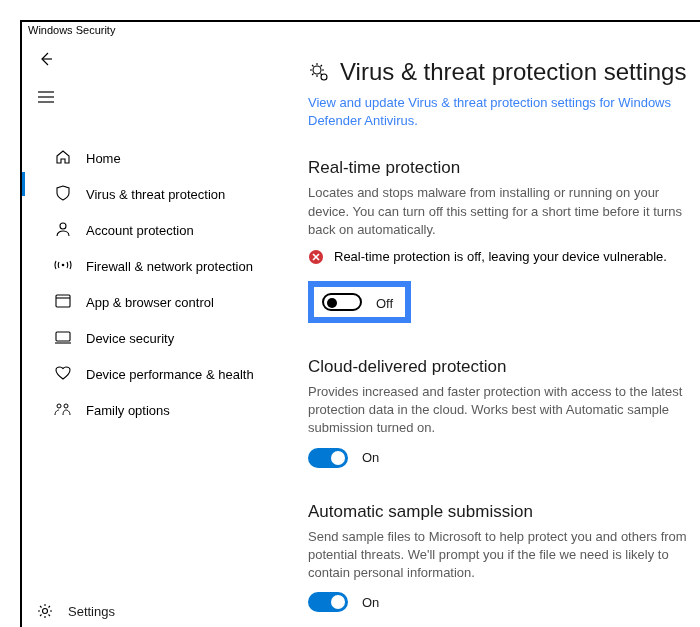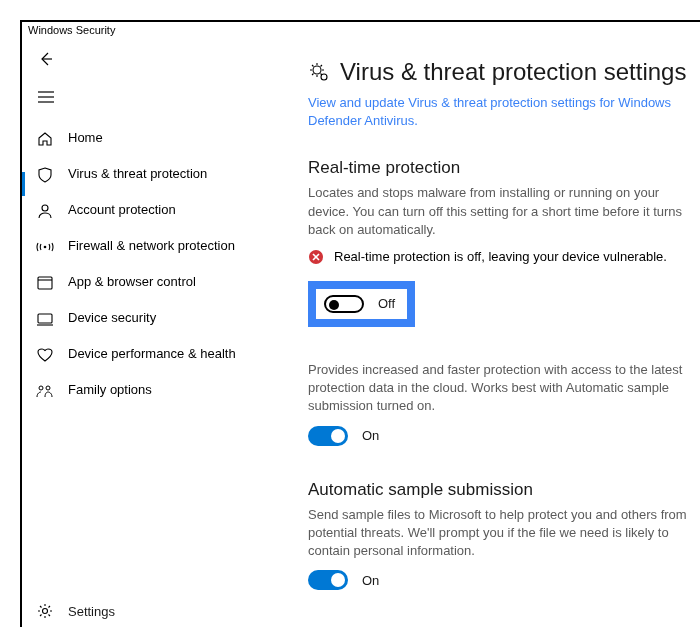--- a/index.html
+++ b/index.html
@@ -49,23 +49,23 @@
     width: 40px; height: 30px;
     display:flex; align-items:center; justify-content:center;
     margin: 8px 0 18px 4px;
     cursor: pointer;
   }
   .nav {
     list-style:none; padding:0; margin:0;
     flex:1;
   }
   .nav-item {
-    display:flex; align-items:flex-start;
+    display:flex; align-items:flex-end;
     height: 36px;
-    padding-left: 14px;
+    padding-left: 32px;
     cursor: pointer;
     position: relative;
   }
   .nav-item.active::before {
     content:"";
     position:absolute;
     left:0; top:6px; bottom:6px;
     width:3px;
     background:#0078d4;
   }
@@ -169,24 +169,24 @@
     right:3px; top:3px;
     width:14px; height:14px;
     border-radius:50%;
     background:#fff;
   }
   .toggle-label {
     margin-left: 14px;
     font-size:13px;
   }
   .highlight-box {
-    border: 8px solid #3b82f6;
+    border: 6px solid #3b82f6;
     padding: 6px 12px 6px 8px;
     display:inline-flex;
-    align-items:center;
+    align-items:flex-end;
     margin-bottom: 34px;
   }
   svg { display:block; }
 </style>
 </head>
 <body>
 
 <div class="window">
   <div class="titlebar">Windows Security</div>
   <div class="body">
@@ -316,20 +316,21 @@
             </svg>
         </span>
         <span>Real-time protection is off, leaving your device vulnerable.</span>
       </div>
       <div class="highlight-box">
         <div class="toggle-off"></div>
         <span class="toggle-label">Off</span>
       </div>
 
       
+      <div class="section-title">Cloud-delivered protection</div>
       <div class="section-desc">Provides increased and faster protection with access to the latest protection data in the cloud. Works best with Automatic sample submission turned on.</div>
       <div class="toggle-row">
         <div class="toggle-on"></div>
         <span class="toggle-label">On</span>
       </div>
 
       
       <div class="section-title">Automatic sample submission</div>
       <div class="section-desc">Send sample files to Microsoft to help protect you and others from potential threats. We'll prompt you if the file we need is likely to contain personal information.</div>
       <div class="toggle-row" style="margin-bottom:0">

